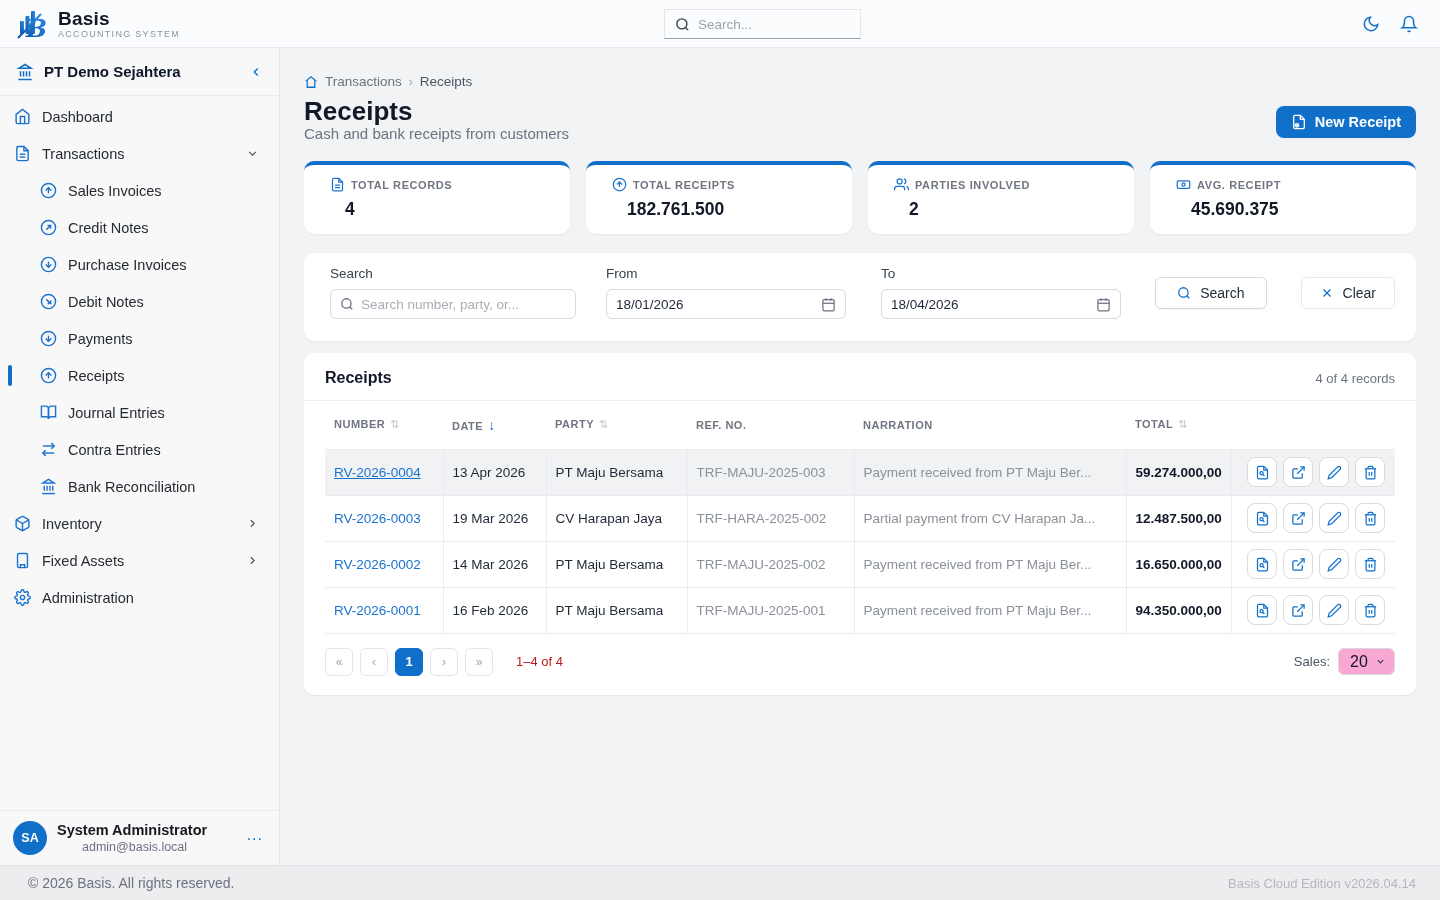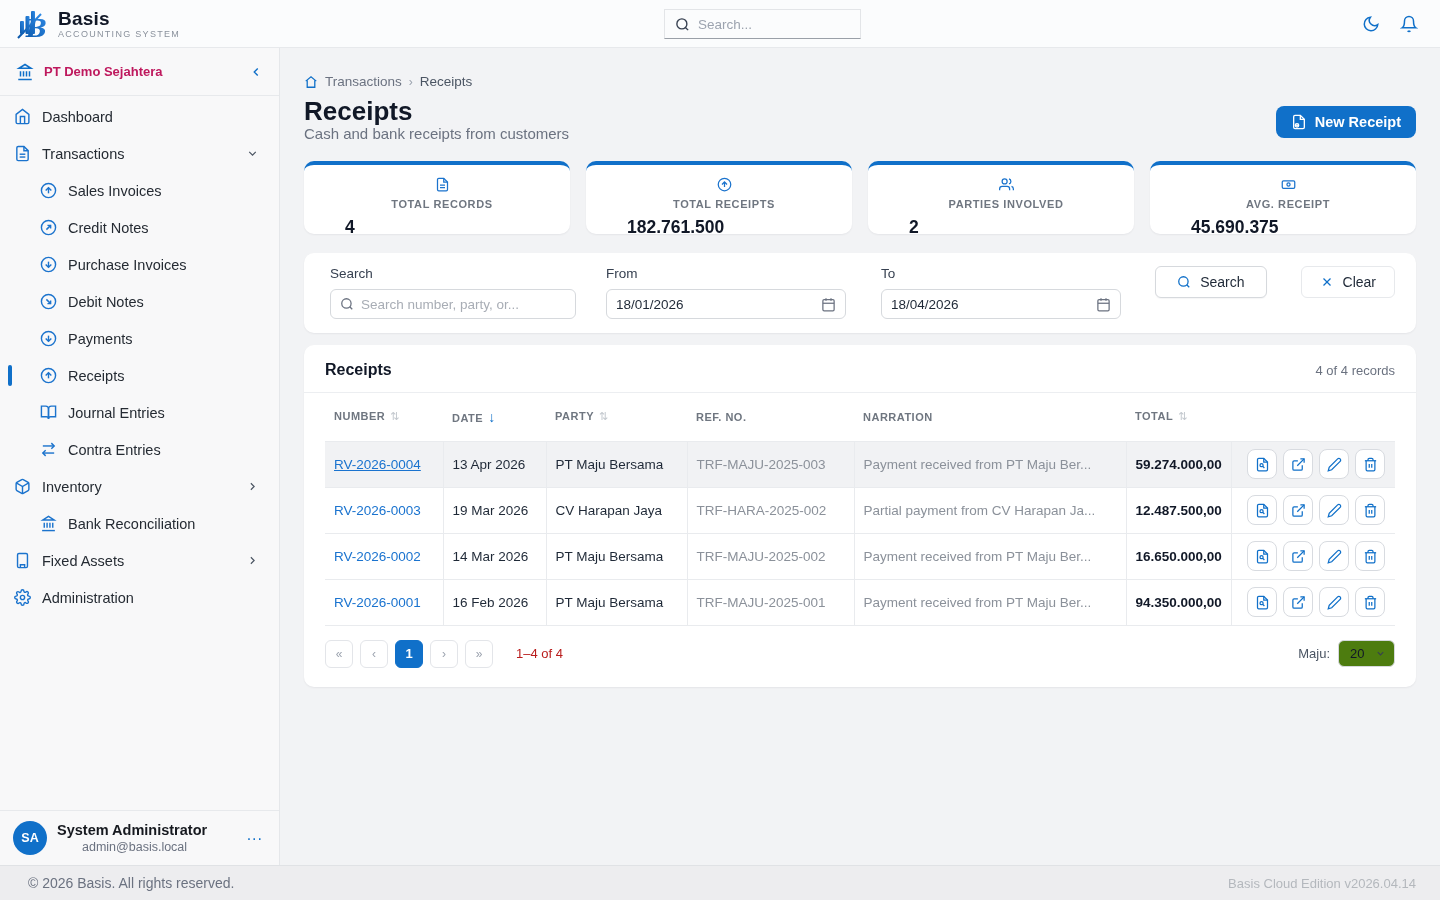--- a/index.html
+++ b/index.html
@@ -17,21 +17,21 @@
   .top-search input::placeholder { color:#9ca3af; }
   .top-icons { margin-left:auto; display:flex; align-items:center; gap:20px; padding-right:22px; }
   .icon-btn { color:#1070c9; display:flex; cursor:pointer; }
 
   
   .body { flex:1 1 auto; display:flex; min-height:0; }
 
   
   .sidebar { width:280px; flex:0 0 280px; background:#f8f8f9; border-right:1px solid #e5e7ea; display:flex; flex-direction:column; }
   .company { height:48px; border-bottom:1px solid #e7e9ec; display:flex; align-items:center; gap:10px; padding:0 16px; flex:0 0 auto; }
-  .company .label { font-size:13px; font-weight:bold; color:#be185d; flex:1; }
+  .company .label { font-size:15px; font-weight:bold; color:#0f172a; flex:1; }
   .company .collapse { color:#1070c9; display:flex; cursor:pointer; }
   nav { flex:1 1 auto; padding-top:2px; overflow:hidden; }
   .nav-item { height:37px; display:flex; align-items:center; gap:11px; padding:0 20px 0 14px; font-size:14.5px; color:#252b33; position:relative; cursor:pointer; }
   .nav-item .nicon { color:#1b73cd; display:flex; flex:0 0 auto; }
   .nav-item .chev { margin-left:auto; color:#4b5563; display:flex; }
   .nav-item.sub { padding-left:40px; }
   .nav-item.active::before { content:""; position:absolute; left:8px; top:8px; width:3.5px; height:21px; background:#1070c9; border-radius:2px; }
   .user-row { border-top:1px solid #e7e9ec; padding:10px 16px 10px 13px; display:flex; align-items:center; gap:10px; }
   .avatar { width:34px; height:34px; border-radius:50%; background:#1070c9; color:#fff; font-size:12.5px; font-weight:bold; display:flex; align-items:center; justify-content:center; }
   .user-meta .uname { font-size:14.5px; font-weight:bold; color:#16191f; line-height:18px; }
@@ -45,27 +45,27 @@
   .breadcrumb .sep { color:#9ca3af; font-size:12px; }
   .breadcrumb .current { color:#4b5563; }
   .title-row { display:flex; align-items:flex-start; margin-top:8px; }
   .page-title { font-size:26px; font-weight:bold; color:#111827; line-height:28px; }
   .page-sub { font-size:15px; color:#6b7280; }
   .btn-primary { margin-left:auto; margin-top:9px; background:#1070c9; color:#fff; border:none; border-radius:8px; height:32px; padding:0 15px; font-size:14.5px; font-weight:bold; display:flex; align-items:center; gap:8px; cursor:pointer; font-family:inherit; }
 
   
   .stats { display:flex; gap:16px; margin-top:19px; }
   .stat-card { flex:1; background:#fff; border-radius:10px; height:73px; box-shadow:0 1px 2px rgba(16,24,40,.06); border-top:4px solid #1070c9; padding:12px 16px 0 26px; }
-  .stat-head { display:flex; align-items:center; gap:6px; color:#6b7280;flex-direction:column; }
+  .stat-head { display:flex; align-items:center; gap:6px; color:#6b7280; }
   .stat-head .slabel { font-size:11px; font-weight:bold; letter-spacing:.6px; color:#6f7680; }
   .stat-head .sicon { color:#1b73cd; display:flex; }
   .stat-value { font-size:17.5px; font-weight:bold; color:#111827; margin:7px 0 0 15px; }
 
   
-  .filter-card { background:#fff; border-radius:10px; margin-top:19px; box-shadow:0 1px 2px rgba(16,24,40,.06); padding:13px 21px 14px 26px; display:flex; align-items:flex-start; }
+  .filter-card { background:#fff; border-radius:10px; margin-top:19px; box-shadow:0 1px 2px rgba(16,24,40,.06); padding:13px 21px 22px 26px; display:flex; align-items:center; }
   .fgroup { display:flex; flex-direction:column; }
   .fgroup .flabel { font-size:13.5px; color:#374151; margin-bottom:8px; }
   .finput { height:30px; border:1px solid #d6d9dd; border-radius:6px; background:#fff; display:flex; align-items:center; padding:0 9px; gap:7px; }
   .finput input { border:none; outline:none; font-size:13.5px; color:#1f2937; width:100%; background:transparent; font-family:inherit; }
   .finput input::placeholder { color:#a8adb5; }
   .finput .ficon { color:#6b7280; display:flex; flex:0 0 auto; }
   .fbuttons { margin-left:auto; display:flex; gap:34px; }
   .btn-light { height:32px; border:1px solid #d6d9dd; background:#fff; border-radius:6px; padding:0 21px; font-size:14px; color:#1f2937; display:flex; align-items:center; gap:9px; cursor:pointer; font-family:inherit; box-shadow:0 1px 1px rgba(16,24,40,.04); }
   .btn-light .bicon { color:#1070c9; display:flex; }
   .btn-light.ghost { border-color:#e7e9ec; box-shadow:none; padding:0 18px; }
@@ -95,21 +95,21 @@
   .act-group { display:flex; gap:6px; justify-content:flex-end; }
   .act-btn { width:30px; height:30px; border:1px solid #d8dbe0; background:#fff; border-radius:8px; display:flex; align-items:center; justify-content:center; color:#1070c9; cursor:pointer; }
 
   
   .tc-foot { display:flex; align-items:center; padding:14px 21px 19px; }
   .pager { display:flex; gap:7px; align-items:center; }
   .pg-btn { width:28px; height:28px; border:1px solid #e3e5e9; background:#fff; border-radius:6px; color:#9ca3af; font-size:12px; display:flex; align-items:center; justify-content:center; cursor:pointer; }
   .pg-btn.active { background:#1070c9; border-color:#1070c9; color:#fff; font-weight:bold; font-size:13px; }
   .pg-range { font-size:13px; color:#b91c1c; margin-left:16px; }
   .rows-sel { margin-left:auto; display:flex; align-items:center; gap:8px; font-size:13px; color:#4b5563; }
-  .sel-box { width:57px; height:27px; border:1px solid #d6d9dd; border-radius:6px; display:flex; align-items:center; justify-content:space-between; padding:0 8px 0 11px; font-size:13px; color:#111827; cursor:pointer; background:#4d7c0f; }
+  .sel-box { width:57px; height:27px; border:1px solid #d6d9dd; border-radius:6px; display:flex; align-items:center; justify-content:space-between; padding:0 8px 0 11px; font-size:16px; color:#111827; cursor:pointer; background:#f9a8d4; }
   .sel-box .car { display:flex; color:#374151; }
 
   
   .footer { flex:0 0 35px; background:#ededef; border-top:1px solid #e0e2e5; display:flex; align-items:center; padding:0 24px 0 28px; }
   .foot-left { font-size:14px; color:#6b7280; }
   .foot-right { margin-left:auto; font-size:13px; color:#b4b8bd; }
   svg { display:block; }
 </style>
 </head>
 <body>
@@ -280,47 +280,47 @@
           <span class="nicon">
               <svg width="17" height="17" viewBox="0 0 24 24" fill="none" stroke="currentColor" stroke-width="2">
                 <polyline points="16 3 20 7 16 11"></polyline>
                 <line x1="4" y1="7" x2="20" y2="7"></line>
                 <polyline points="8 13 4 17 8 21"></polyline>
                 <line x1="4" y1="17" x2="20" y2="17"></line>
               </svg>
             </span>
           <span>Contra Entries</span>
         </div>
-        <div class="nav-item">
-          <span class="nicon">
-              <svg width="17" height="17" viewBox="0 0 24 24" fill="none" stroke="currentColor" stroke-width="2">
-                <path d="M21 16V8a2 2 0 0 0-1-1.73l-7-4a2 2 0 0 0-2 0l-7 4A2 2 0 0 0 3 8v8a2 2 0 0 0 1 1.73l7 4a2 2 0 0 0 2 0l7-4A2 2 0 0 0 21 16z"></path>
-                <polyline points="3.27 6.96 12 12.01 20.73 6.96"></polyline>
-                <line x1="12" y1="22.08" x2="12" y2="12"></line>
-              </svg>
-            </span>
-          <span>Inventory</span>
-          <span class="chev">
-              <svg width="13" height="13" viewBox="0 0 24 24" fill="none" stroke="currentColor" stroke-width="2.2">
-                <polyline points="9 6 15 12 9 18"></polyline>
-              </svg>
-            </span>
-        </div>
         <div class="nav-item sub">
           <span class="nicon">
               <svg width="17" height="17" viewBox="0 0 24 24" fill="none" stroke="currentColor" stroke-width="2">
                 <line x1="3" y1="22" x2="21" y2="22"></line>
                 <line x1="6" y1="18" x2="6" y2="11"></line>
                 <line x1="10" y1="18" x2="10" y2="11"></line>
                 <line x1="14" y1="18" x2="14" y2="11"></line>
                 <line x1="18" y1="18" x2="18" y2="11"></line>
                 <polygon points="12 2 20 7 4 7"></polygon>
               </svg>
             </span>
           <span>Bank Reconciliation</span>
+        </div>
+        <div class="nav-item">
+          <span class="nicon">
+              <svg width="17" height="17" viewBox="0 0 24 24" fill="none" stroke="currentColor" stroke-width="2">
+                <path d="M21 16V8a2 2 0 0 0-1-1.73l-7-4a2 2 0 0 0-2 0l-7 4A2 2 0 0 0 3 8v8a2 2 0 0 0 1 1.73l7 4a2 2 0 0 0 2 0l7-4A2 2 0 0 0 21 16z"></path>
+                <polyline points="3.27 6.96 12 12.01 20.73 6.96"></polyline>
+                <line x1="12" y1="22.08" x2="12" y2="12"></line>
+              </svg>
+            </span>
+          <span>Inventory</span>
+          <span class="chev">
+              <svg width="13" height="13" viewBox="0 0 24 24" fill="none" stroke="currentColor" stroke-width="2.2">
+                <polyline points="9 6 15 12 9 18"></polyline>
+              </svg>
+            </span>
         </div>
         <div class="nav-item">
           <span class="nicon">
               <svg width="17" height="17" viewBox="0 0 24 24" fill="none" stroke="currentColor" stroke-width="2">
                 <rect x="5" y="2" width="14" height="20" rx="2"></rect>
                 <path d="M9 22v-4h6v4"></path>
                 <line x1="9" y1="7" x2="9.01" y2="7"></line>
                 <line x1="12" y1="7" x2="12.01" y2="7"></line>
                 <line x1="15" y1="7" x2="15.01" y2="7"></line>
                 <line x1="9" y1="11" x2="9.01" y2="11"></line>
@@ -698,21 +698,21 @@
         <div class="tc-foot">
           <div class="pager">
             <span class="pg-btn">«</span>
             <span class="pg-btn">‹</span>
             <span class="pg-btn active">1</span>
             <span class="pg-btn">›</span>
             <span class="pg-btn">»</span>
             <span class="pg-range">1–4 of 4</span>
           </div>
           <div class="rows-sel">
-            <span>Maju:</span>
+            <span>Sales:</span>
             <span class="sel-box">
               <span>20</span>
               <span class="car">
                   <svg width="11" height="11" viewBox="0 0 24 24" fill="none" stroke="currentColor" stroke-width="2.4">
                     <polyline points="6 9 12 15 18 9"></polyline>
                   </svg>
                 </span>
             </span>
           </div>
         </div>

